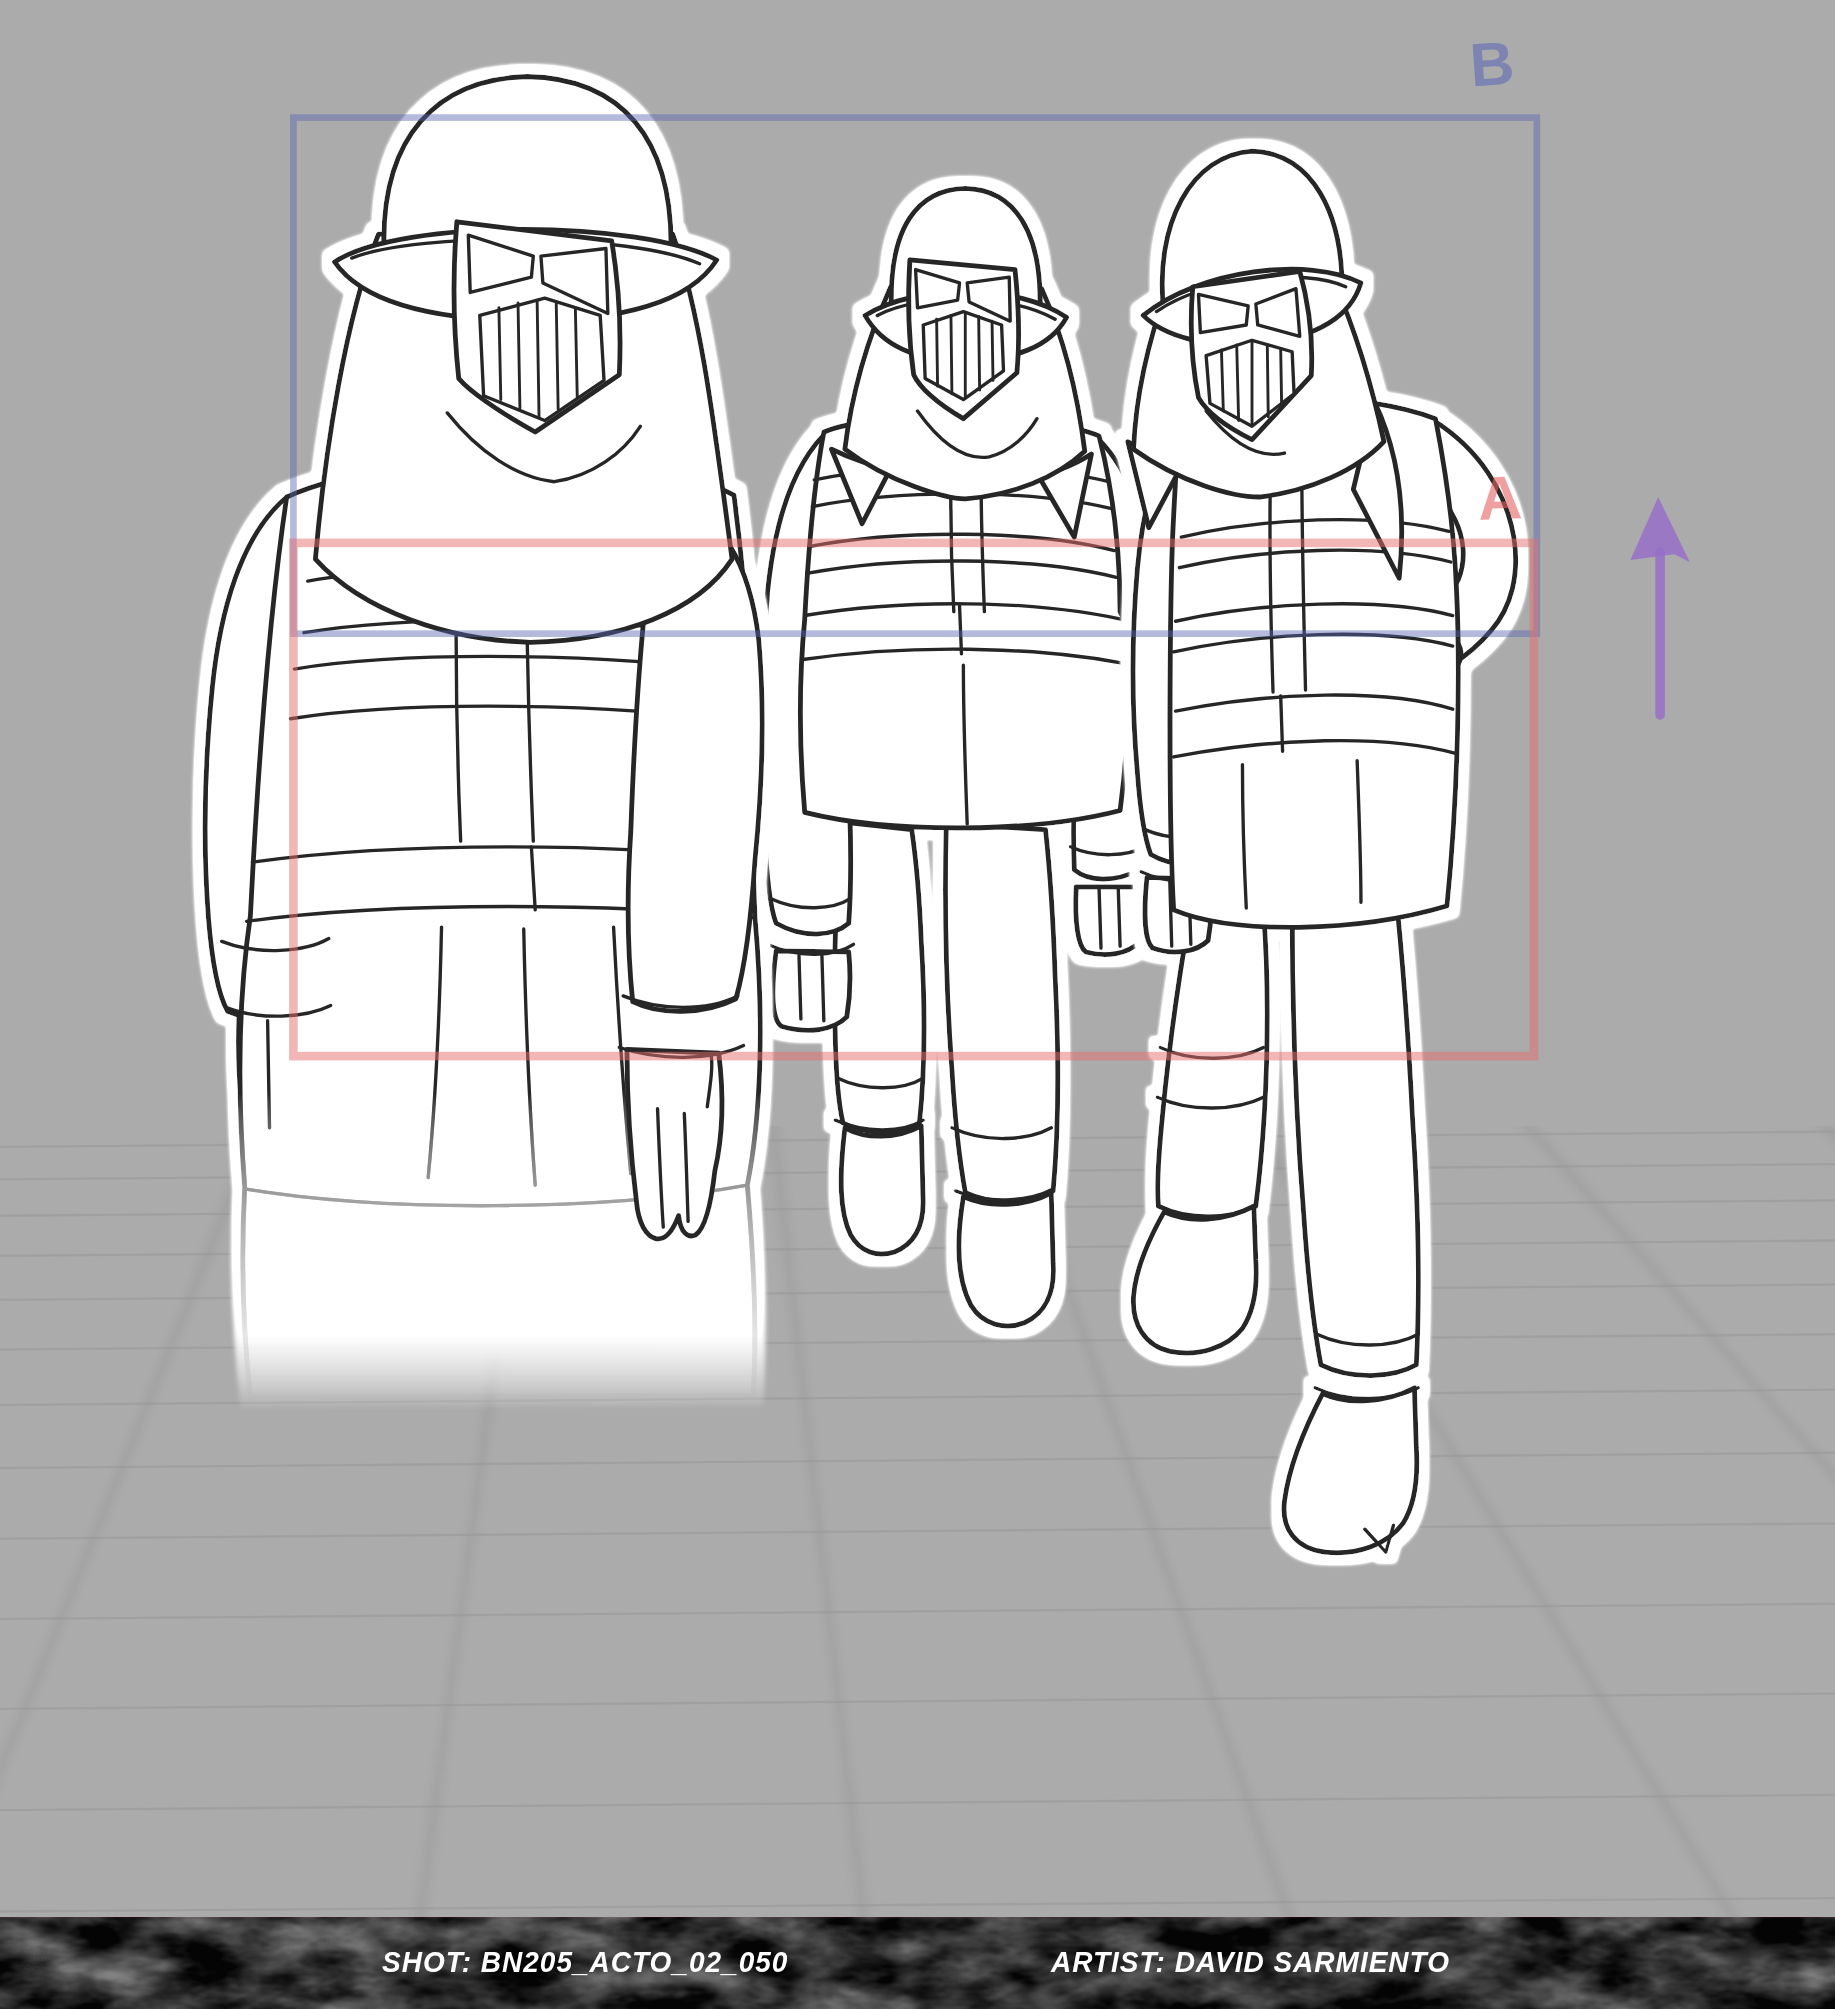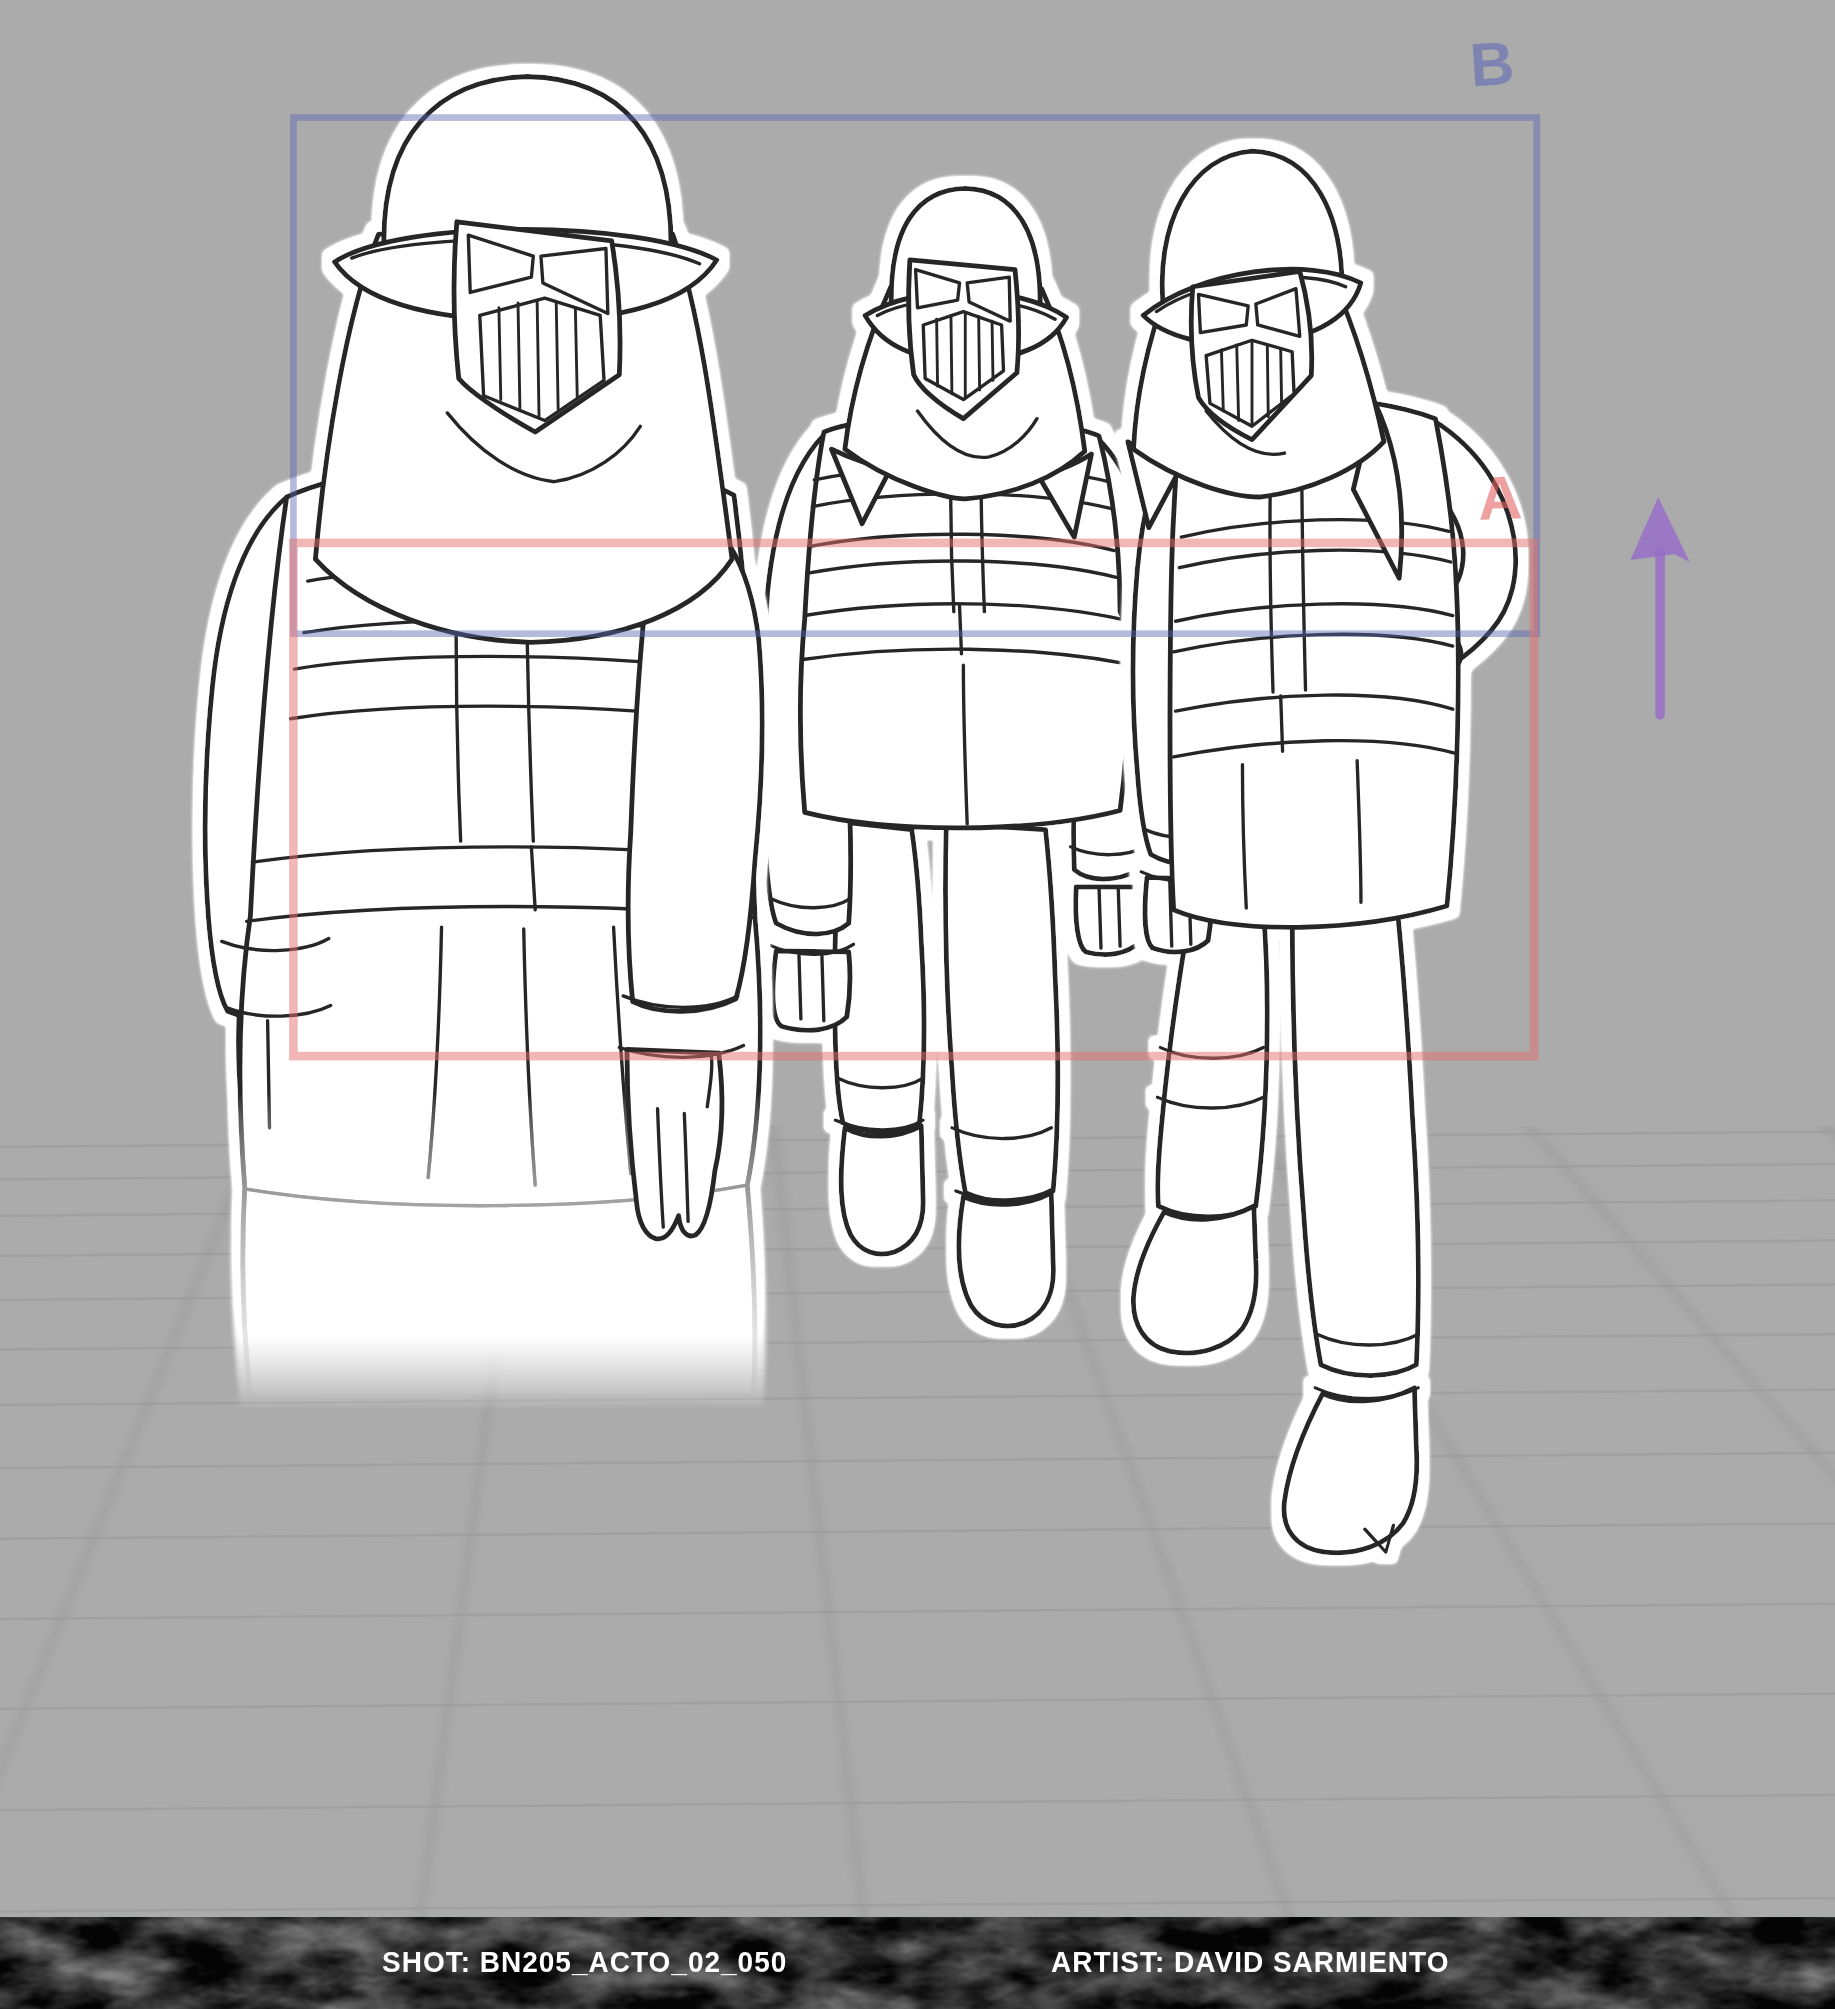--- a/index.html
+++ b/index.html
@@ -3,21 +3,21 @@
 <meta charset="utf-8">
 <style>
   html,body{margin:0;padding:0;background:#ababab;}
   .canvas{position:relative;width:1835px;height:2009px;overflow:hidden;background:#ababab;
           font-family:"Liberation Sans",sans-serif;}
   .scene{position:absolute;left:0;top:0;}
   .frame-letter{position:absolute;font-weight:bold;font-size:61px;line-height:1;
                 font-family:"Liberation Sans",sans-serif;}
   .letter-b{left:1470px;top:34px;color:rgba(88,100,182,0.55);transform:rotate(-4deg);}
   .letter-a{left:1478px;top:468px;color:rgba(228,96,96,0.60);transform:rotate(-2deg);}
-  .footer{position:absolute;left:0;top:1917px;width:1835px;height:93px;background:#14532d;}
+  .footer{position:absolute;left:0;top:1917px;width:1835px;height:93px;background:#be185d;font-style:italic;}
   .footer svg{position:absolute;left:0;top:0;}
   .footer-text{position:absolute;top:50%;transform:translateY(-54%) scaleY(1.08);
                color:#ffffff;font-weight:bold;font-size:28px;letter-spacing:1px;white-space:pre;}
   .shot-text{left:382px;}
   .artist-text{left:1051px;}
 </style>
 </head>
 <body>
 
 <div class="canvas">

